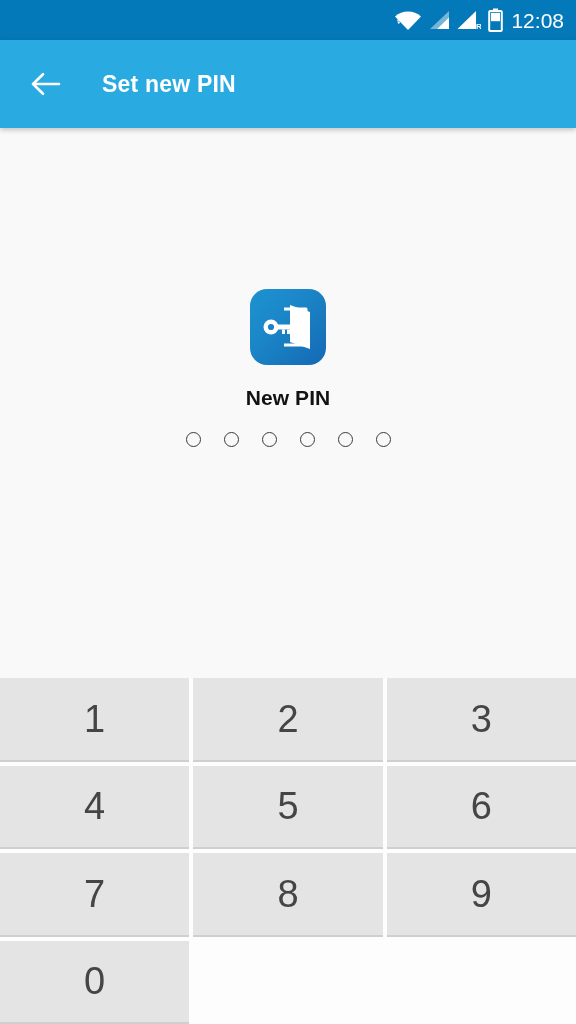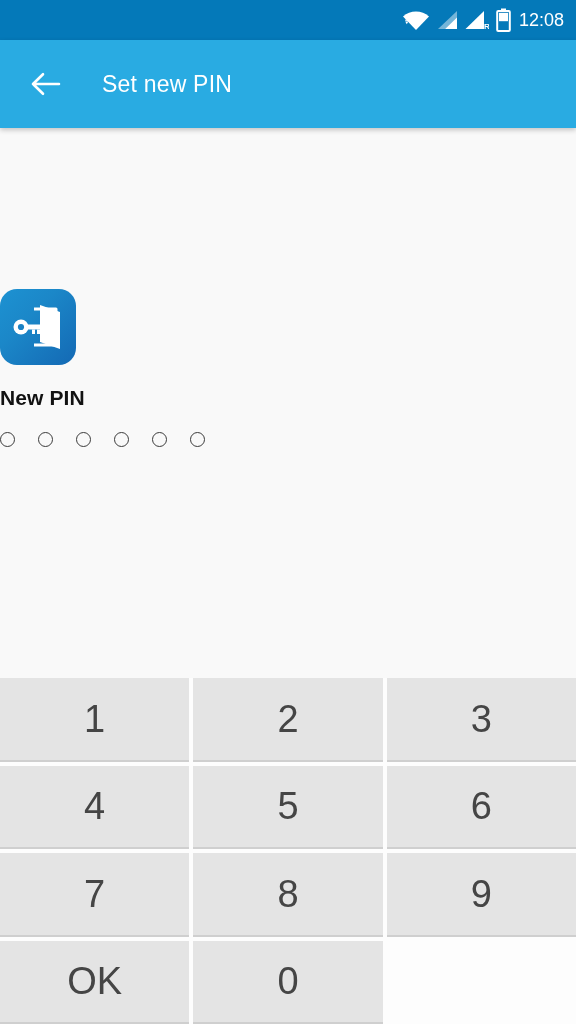--- a/index.html
+++ b/index.html
@@ -32,21 +32,21 @@
     box-sizing: border-box;
     flex: 0 0 auto;
   }
   .status-icons {
     display: flex;
     align-items: center;
     gap: 7px;
   }
   .status-time {
     color: #ffffff;
-    font-size: 18px;
+    font-size: 21px;
     font-weight: normal;
     letter-spacing: 0px;
     margin-left: 8px;
     line-height: 1;
   }
   .sicon { display: block; }
 
   
   .toolbar {
     height: 88px;
@@ -63,32 +63,33 @@
     height: 56px;
     margin-left: 18px;
     display: flex;
     align-items: center;
     justify-content: center;
     cursor: pointer;
   }
   .toolbar-title {
     color: #ffffff;
     font-size: 23px;
-    font-weight: normal;
+    font-weight: bold;
     margin-left: 28px;
     letter-spacing: 0.2px;
   }
 
   
   .content {
     flex: 1 1 auto;
     background: #f9f9f9;
     position: relative;
     display: flex;
     flex-direction: column;
+    align-items: center;
   }
   .app-icon {
     width: 76px;
     height: 76px;
     border-radius: 17px;
     margin-top: 161px;
     background: linear-gradient(135deg, #1d92d2 0%, #1b87c8 38%, #1469b4 100%);
     position: relative;
     overflow: hidden;
   }
@@ -221,17 +222,16 @@
   <div class="keypad">
       <button class="key">1</button>
       <button class="key">2</button>
       <button class="key">3</button>
       <button class="key">4</button>
       <button class="key">5</button>
       <button class="key">6</button>
       <button class="key">7</button>
       <button class="key">8</button>
       <button class="key">9</button>
-      <button class="key">OK</button>
       <button class="key">0</button>
     </div>
 
 </div>
 
 </body></html>

